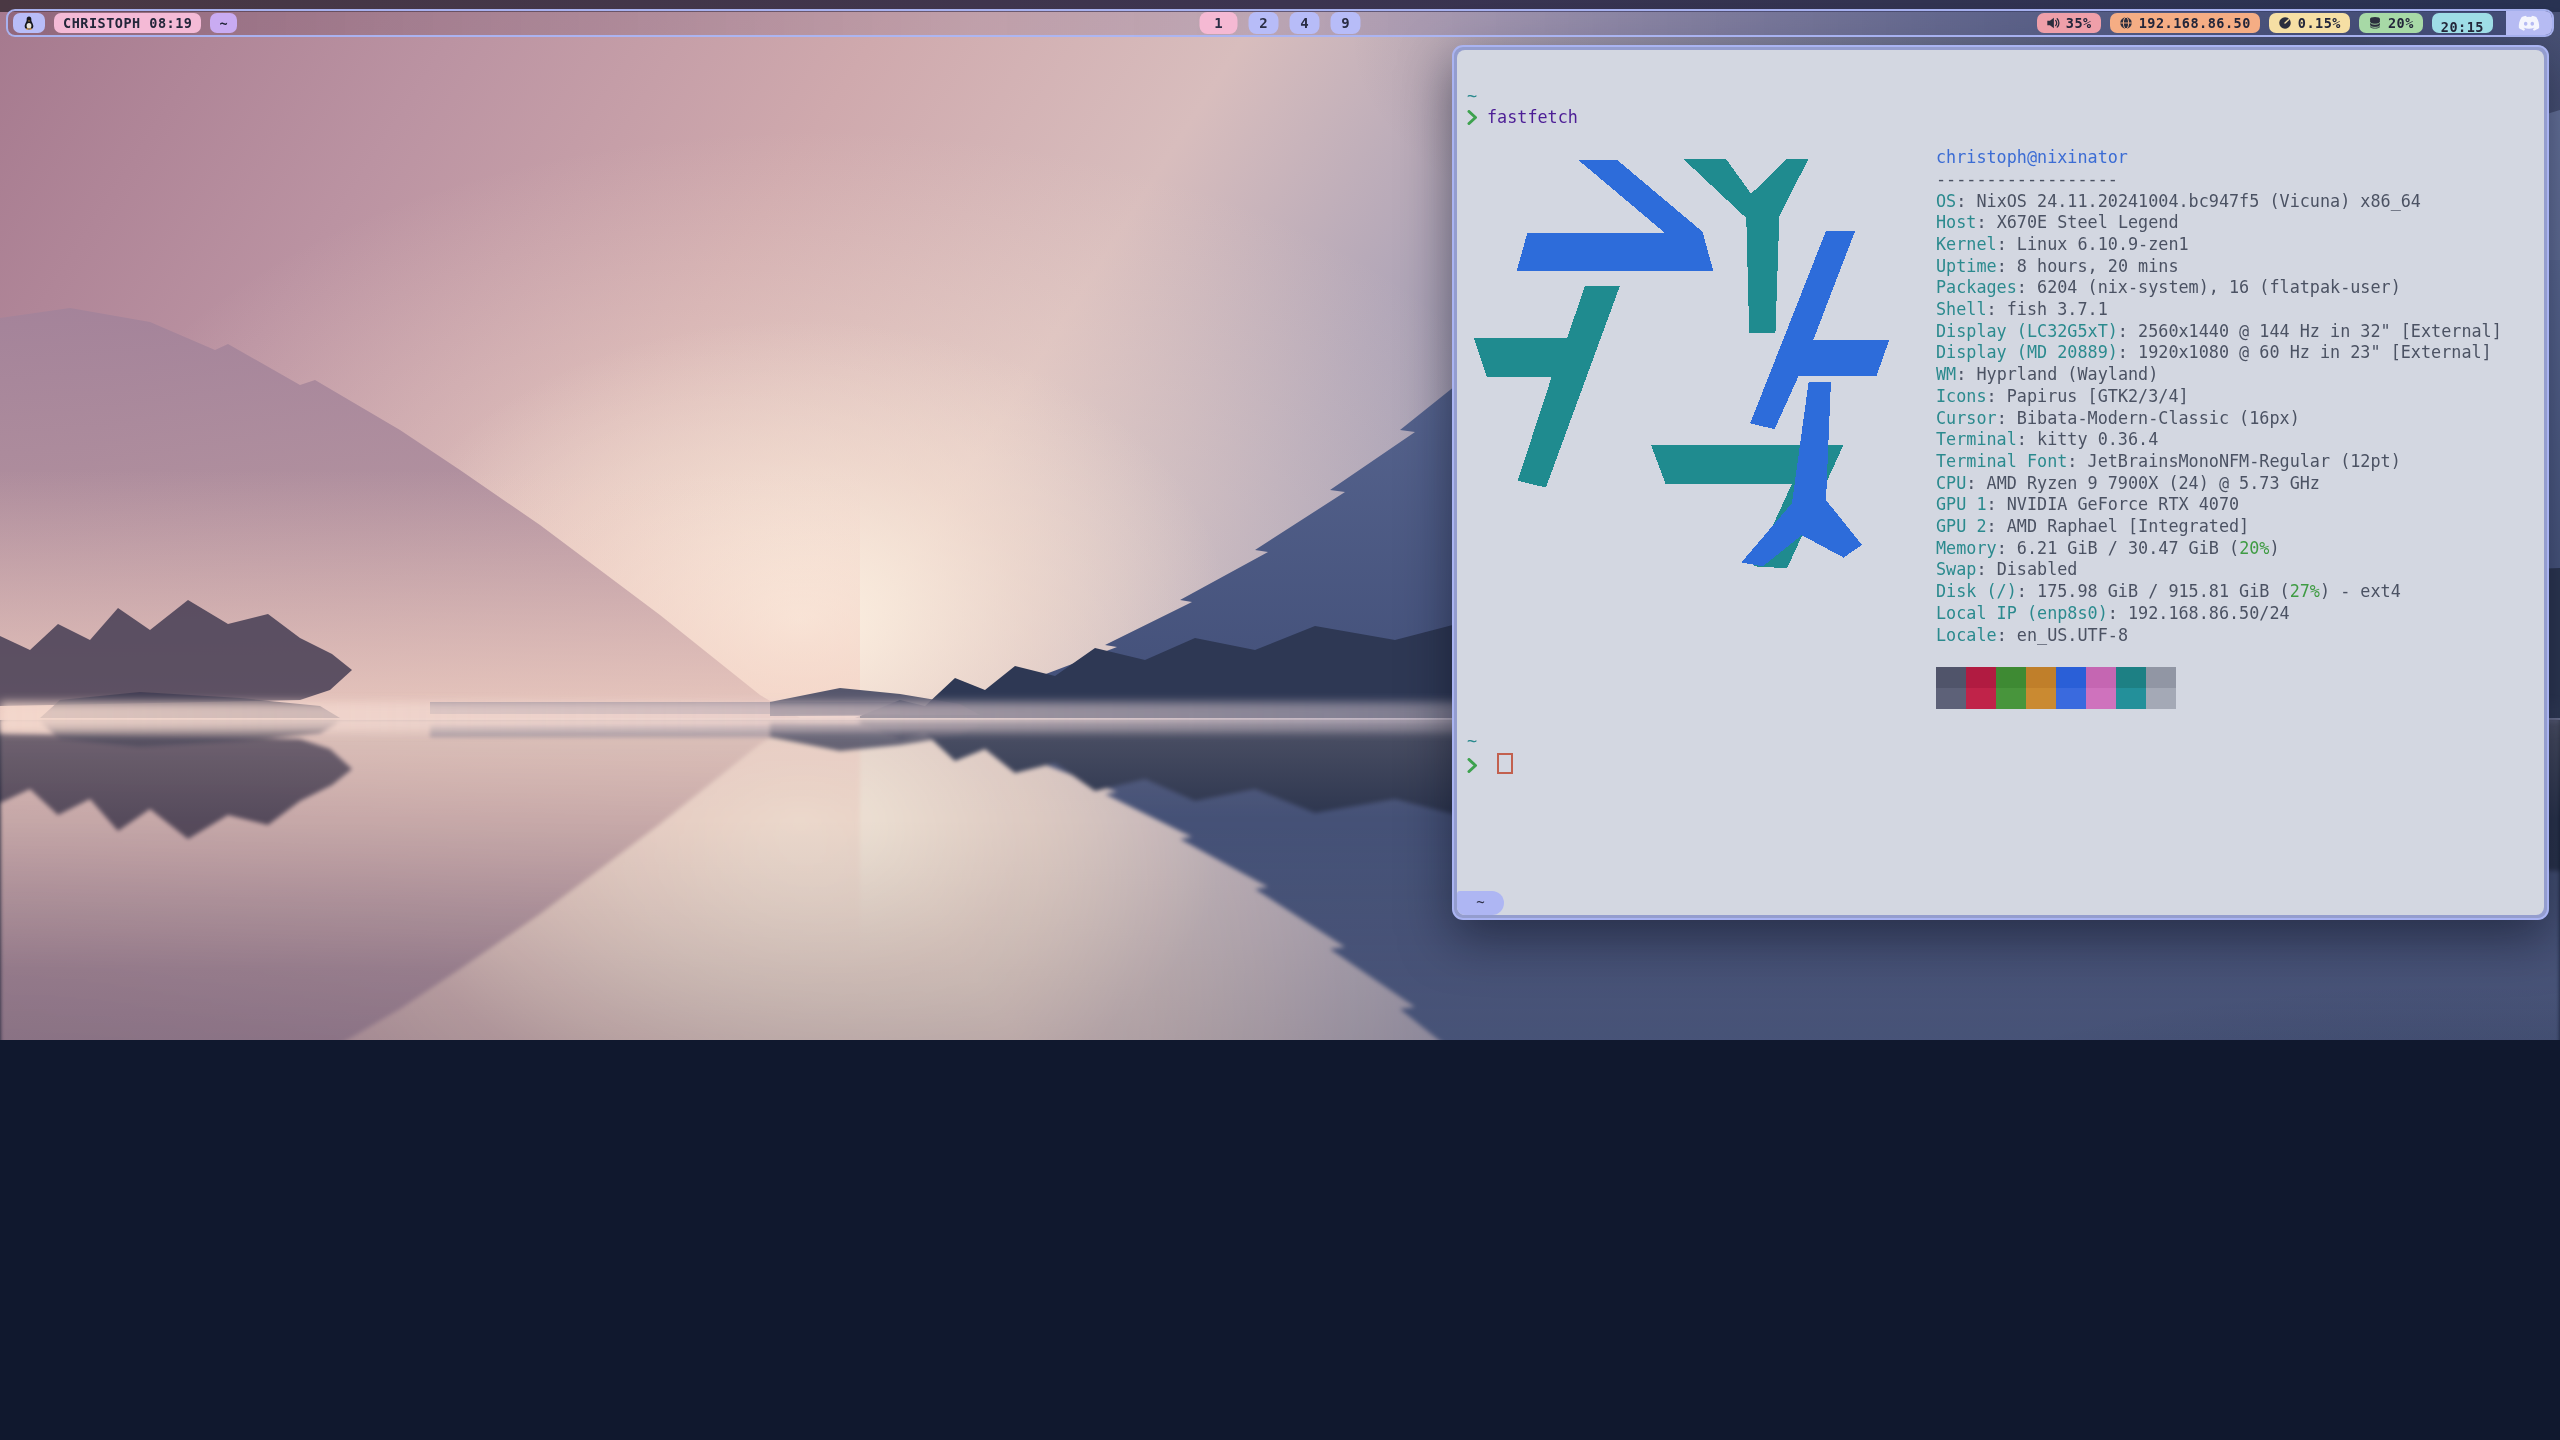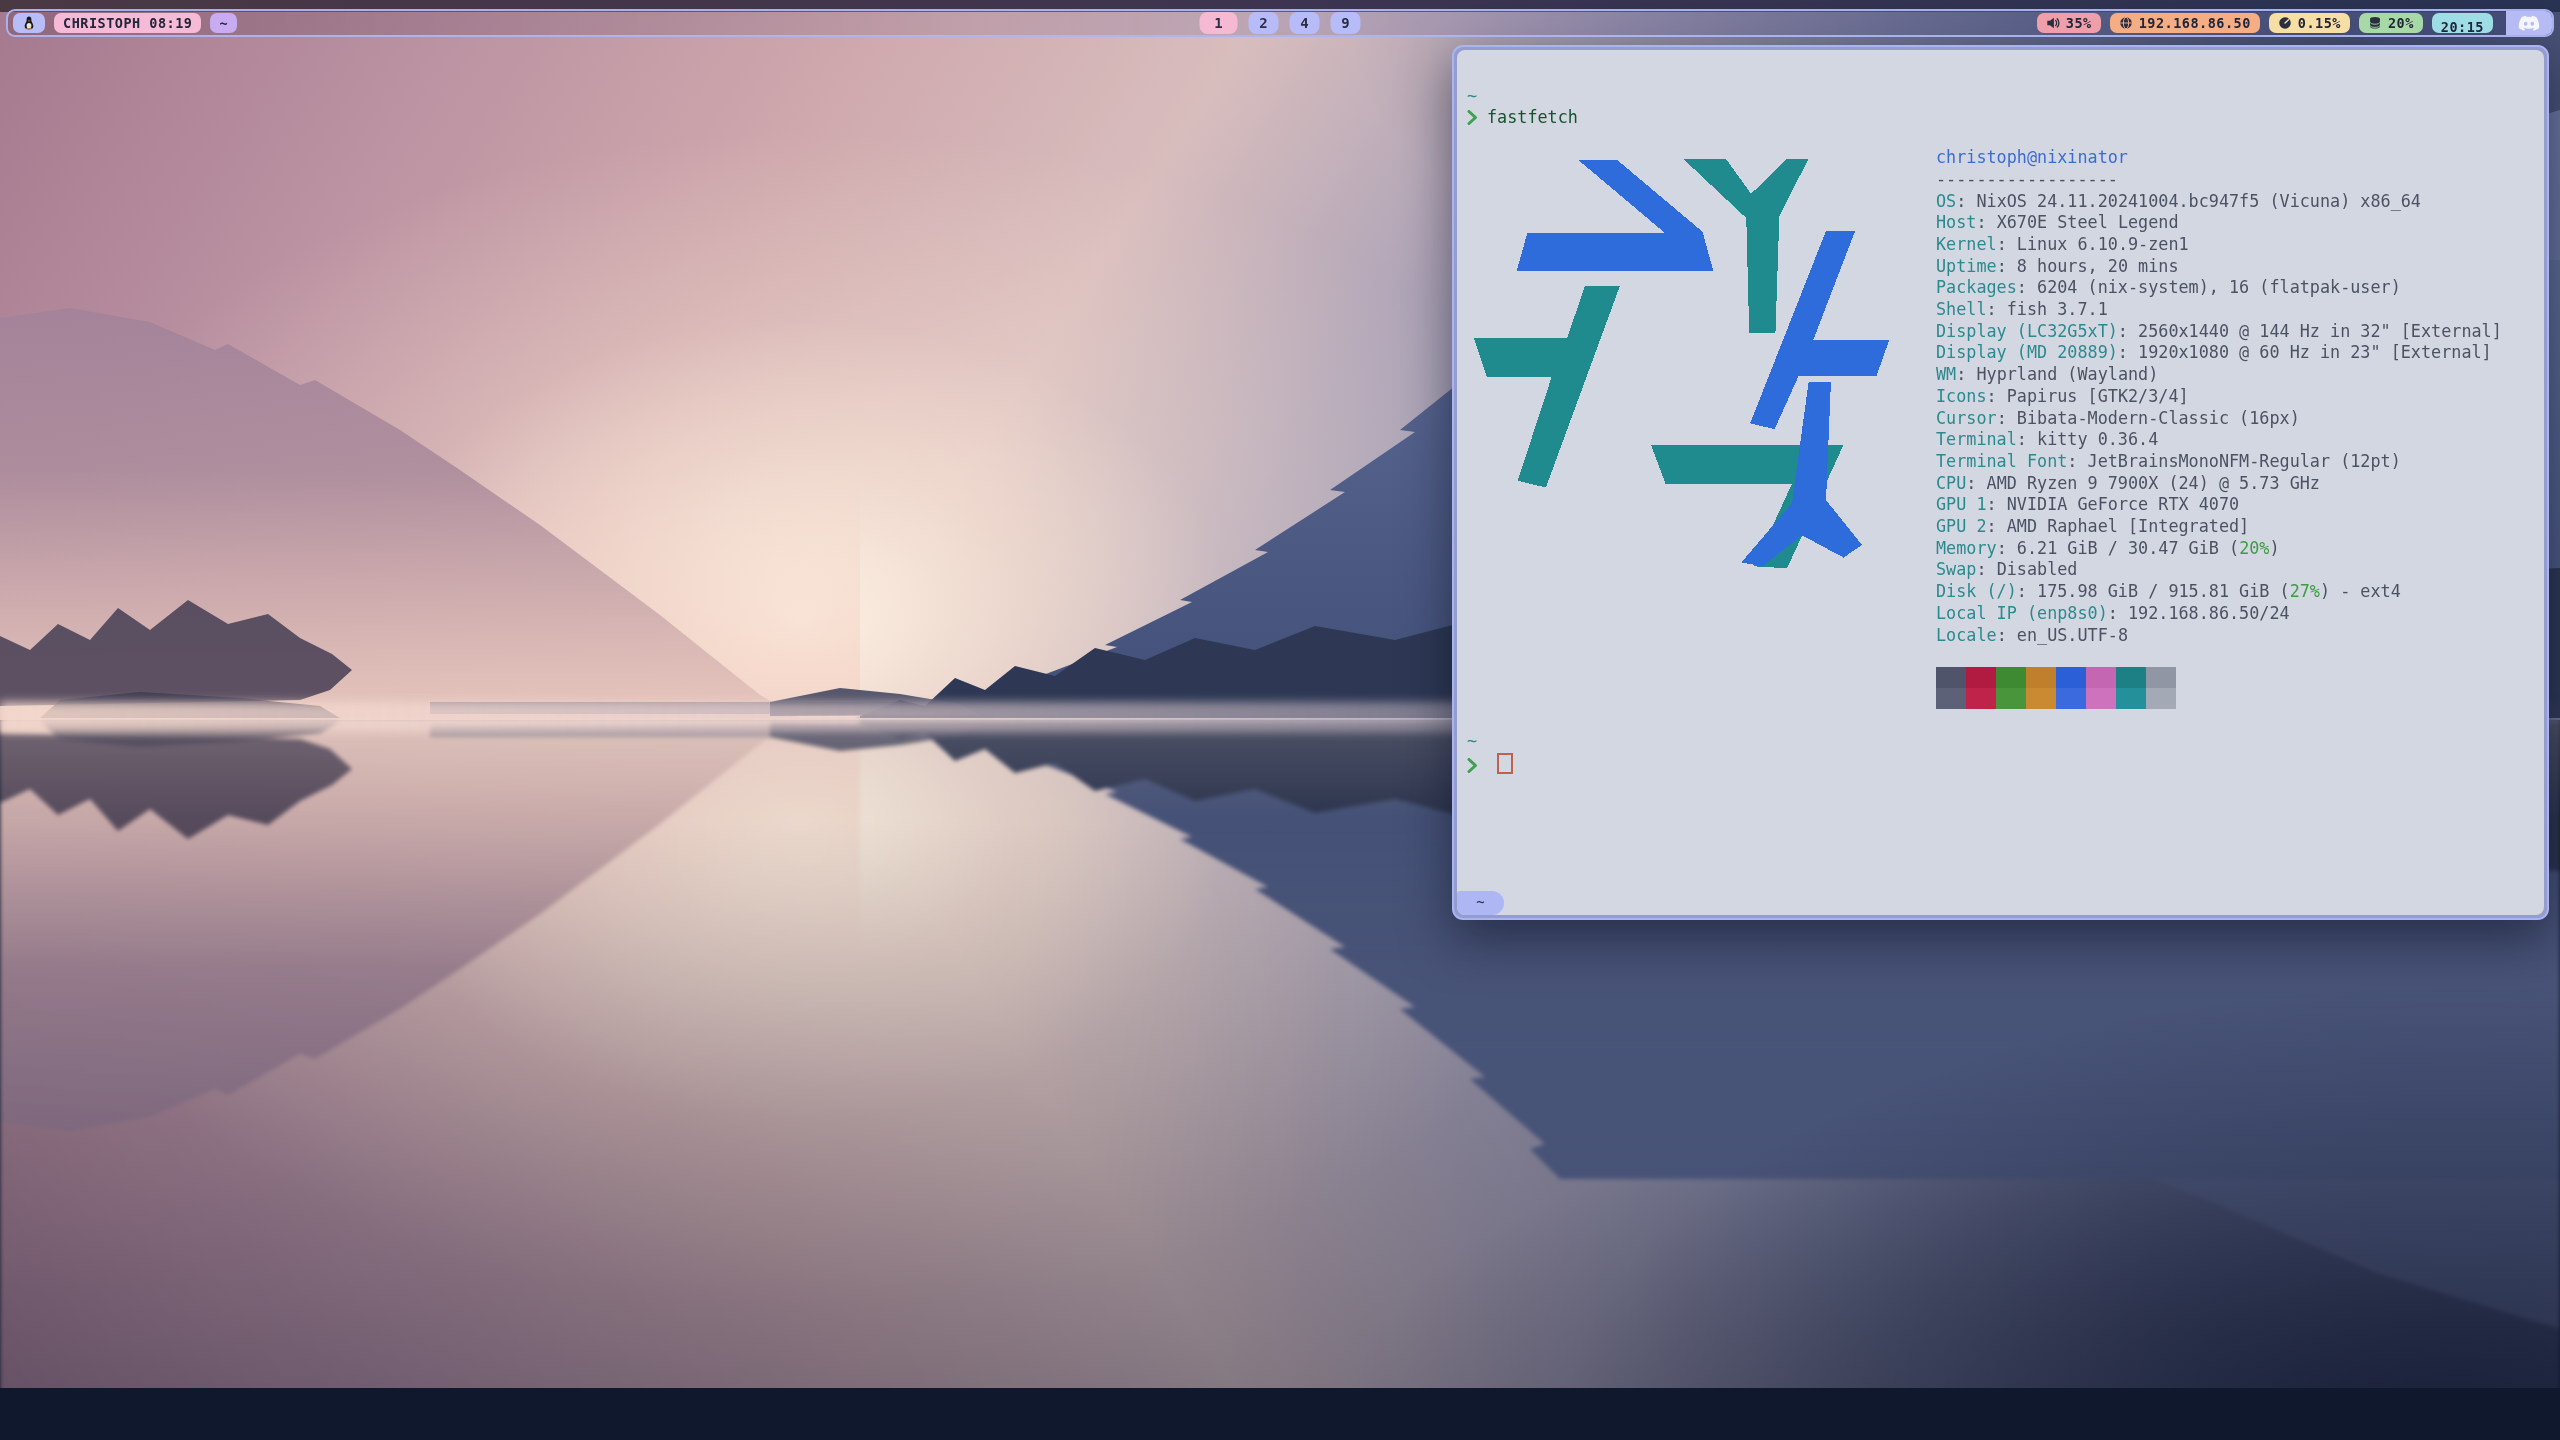--- a/index.html
+++ b/index.html
@@ -1,16 +1,16 @@
 <!DOCTYPE html>
 <html><head>
 <meta charset="utf-8">
 <style>
   html,body{margin:0;padding:0;background:#10182e;}
-  .screen{position:relative;width:2560px;height:1388px;overflow:hidden;
+  .screen{position:relative;width:2560px;height:1040px;overflow:hidden;
           font-family:"DejaVu Sans Mono","Liberation Mono",monospace;}
   
   .wallpaper{position:absolute;inset:0;}
   .wallpaper svg{display:block;}
   .reflection{position:absolute;top:718px;left:0;width:2560px;height:722px;overflow:hidden;}
   .reflection svg{transform:scaleY(-1);filter:blur(2px) brightness(.95) saturate(.95);}
   .refl-shade{position:absolute;inset:0;
      background:linear-gradient(180deg,rgba(235,215,215,.18),rgba(90,95,130,0) 14%,rgba(16,24,48,.42) 100%),
                 radial-gradient(1500px 760px at 96% 100%,rgba(8,14,34,.6),rgba(8,14,34,0) 60%);}
   .waterband{position:absolute;left:0;top:702px;width:2560px;height:30px;filter:blur(5px);
@@ -40,21 +40,21 @@
   
   .window{position:absolute;left:1452px;top:45px;width:1097px;height:875px;box-sizing:border-box;
           background:#949dce;border:2px solid #aab4f2;border-radius:11px;padding:3px;
           box-shadow:0 18px 50px rgba(8,12,28,.5);z-index:4;}
   .term{width:100%;height:100%;background:#d3d7e1;border-radius:8px;overflow:hidden;
         display:flex;flex-direction:column;position:relative;
         font-size:16.8px;line-height:21.7px;color:#4b5263;}
   .term-body{padding:14px 0 0 10px;flex:1;}
   .line{white-space:pre;}
   .tilde{color:#2b8a8e;}
-  .cmd{color:#14532d;text-align:right;}
+  .cmd{color:#4c1d95;text-align:right;}
   .chev{display:inline-block;width:20px;}
   .chev svg{width:11px;height:15px;vertical-align:-2px;}
   .ff{display:flex;margin-top:18px;}
   .ff-logo{flex:none;margin:3px 36px 0 3px;}
   .ff-info{flex:none;}
   .ff-user{color:#3b6cd4;}
   .ff-sep{color:#4b5263;}
   .lab{color:#2b8a8e;}
   .grn{color:#3f9b43;}
   .palette{margin-top:21px;}

